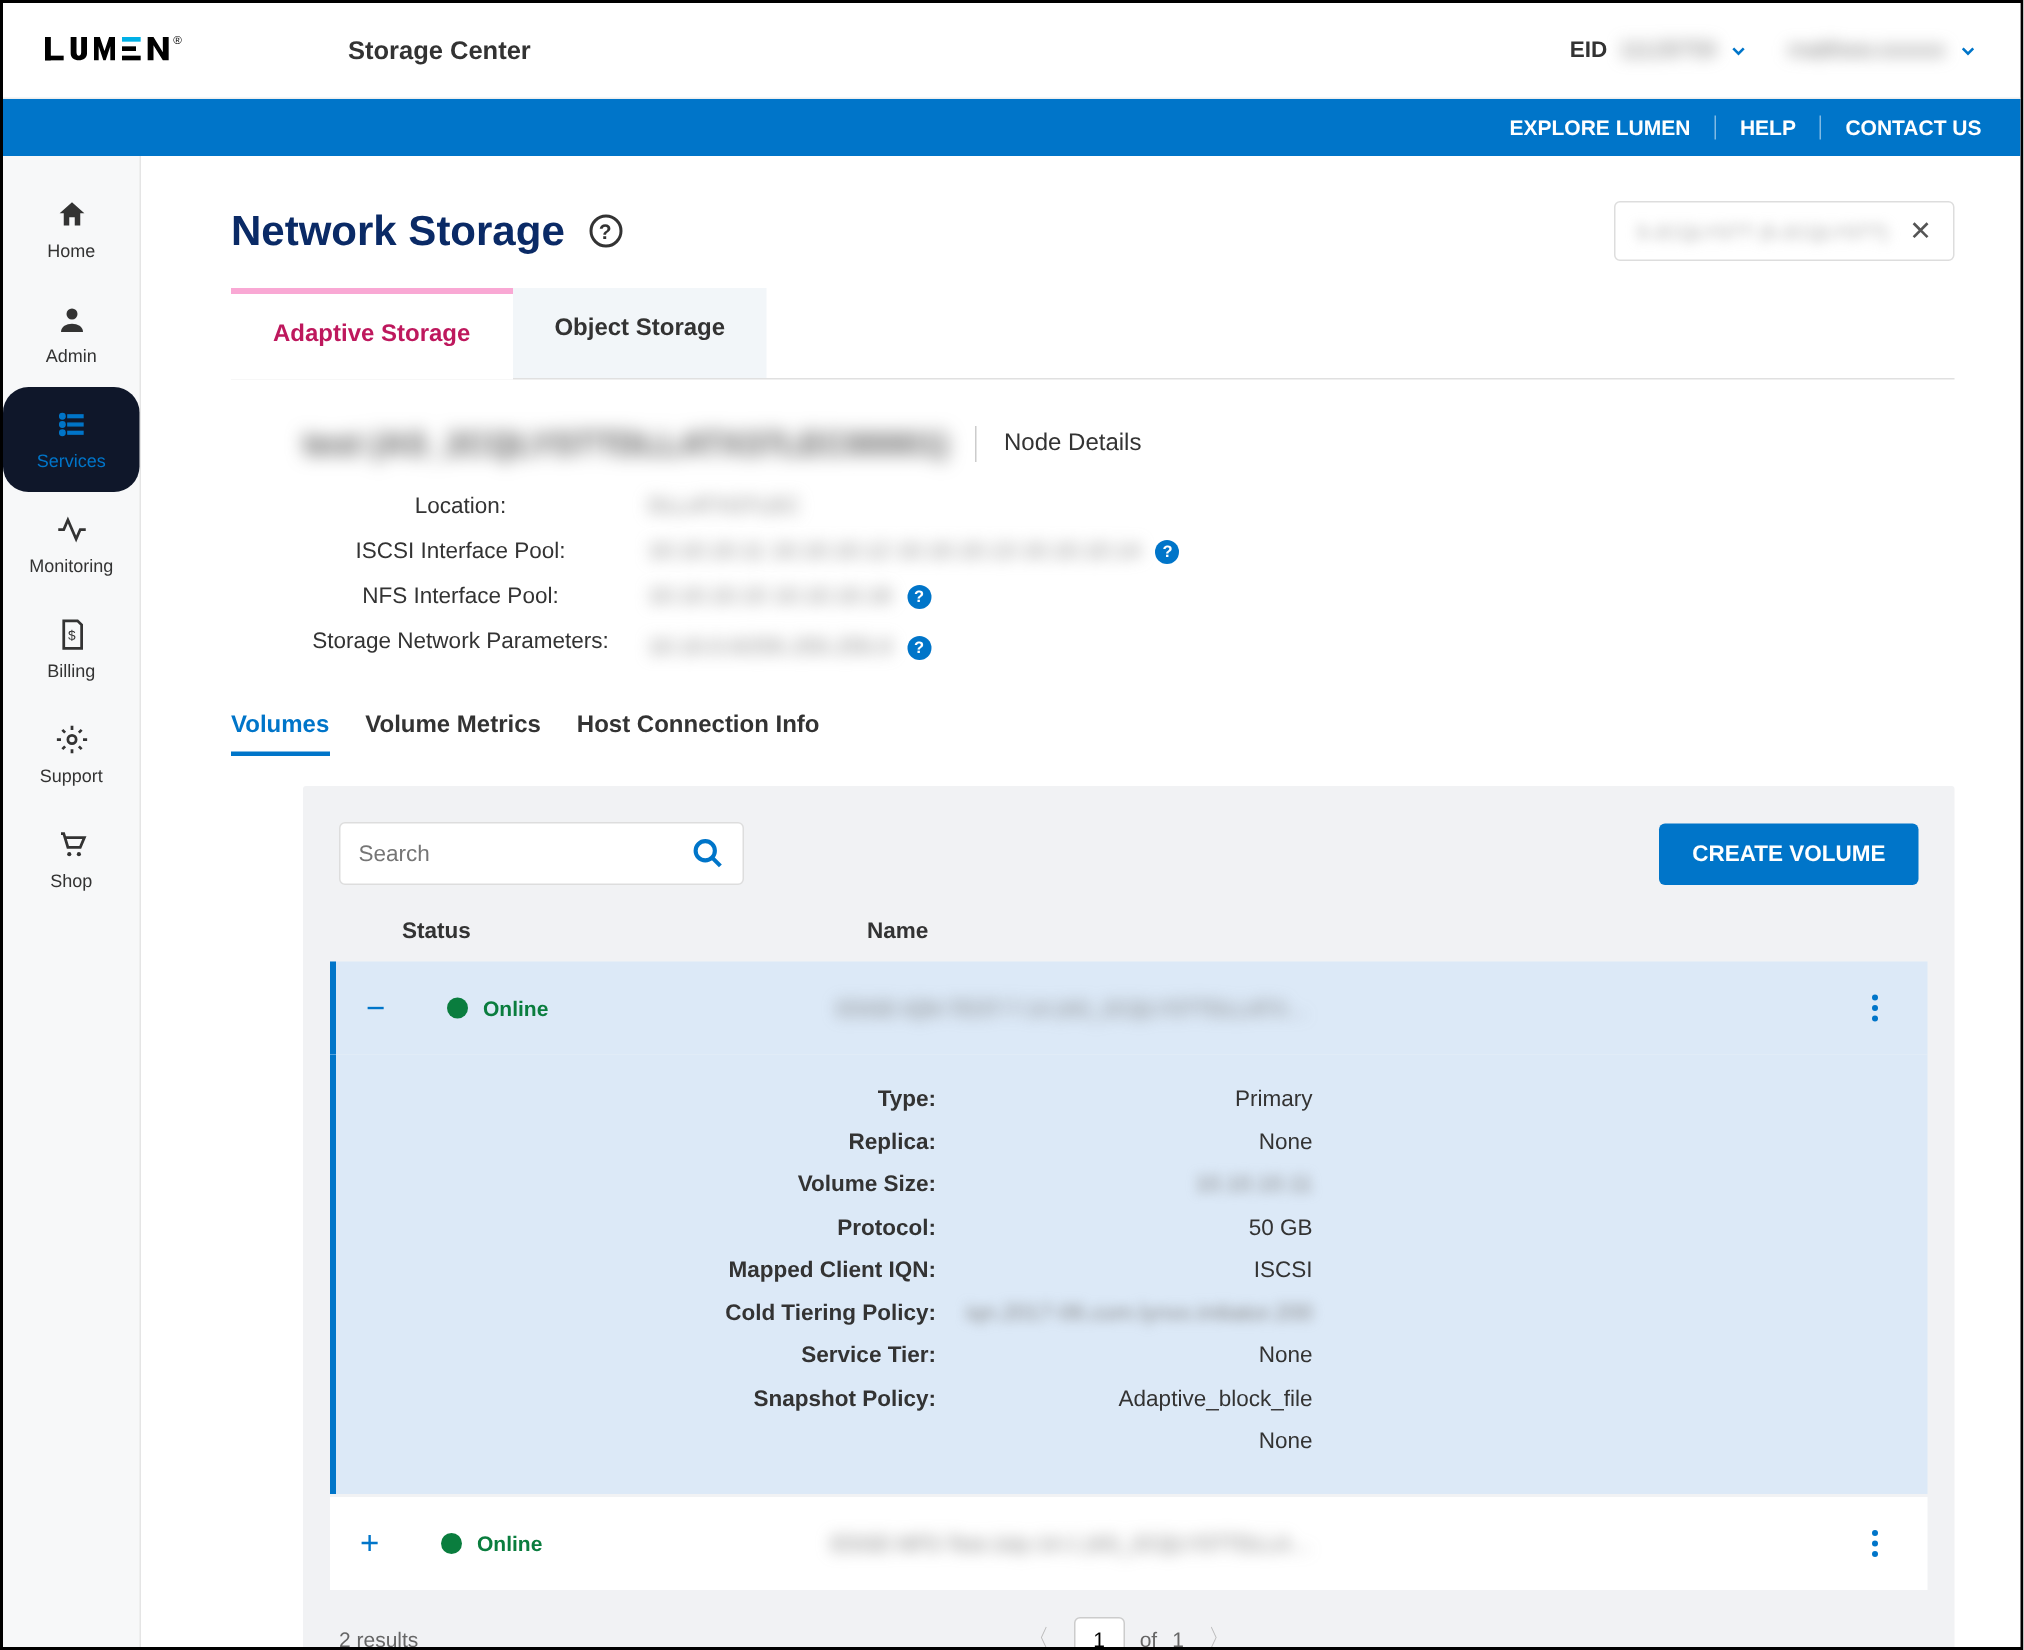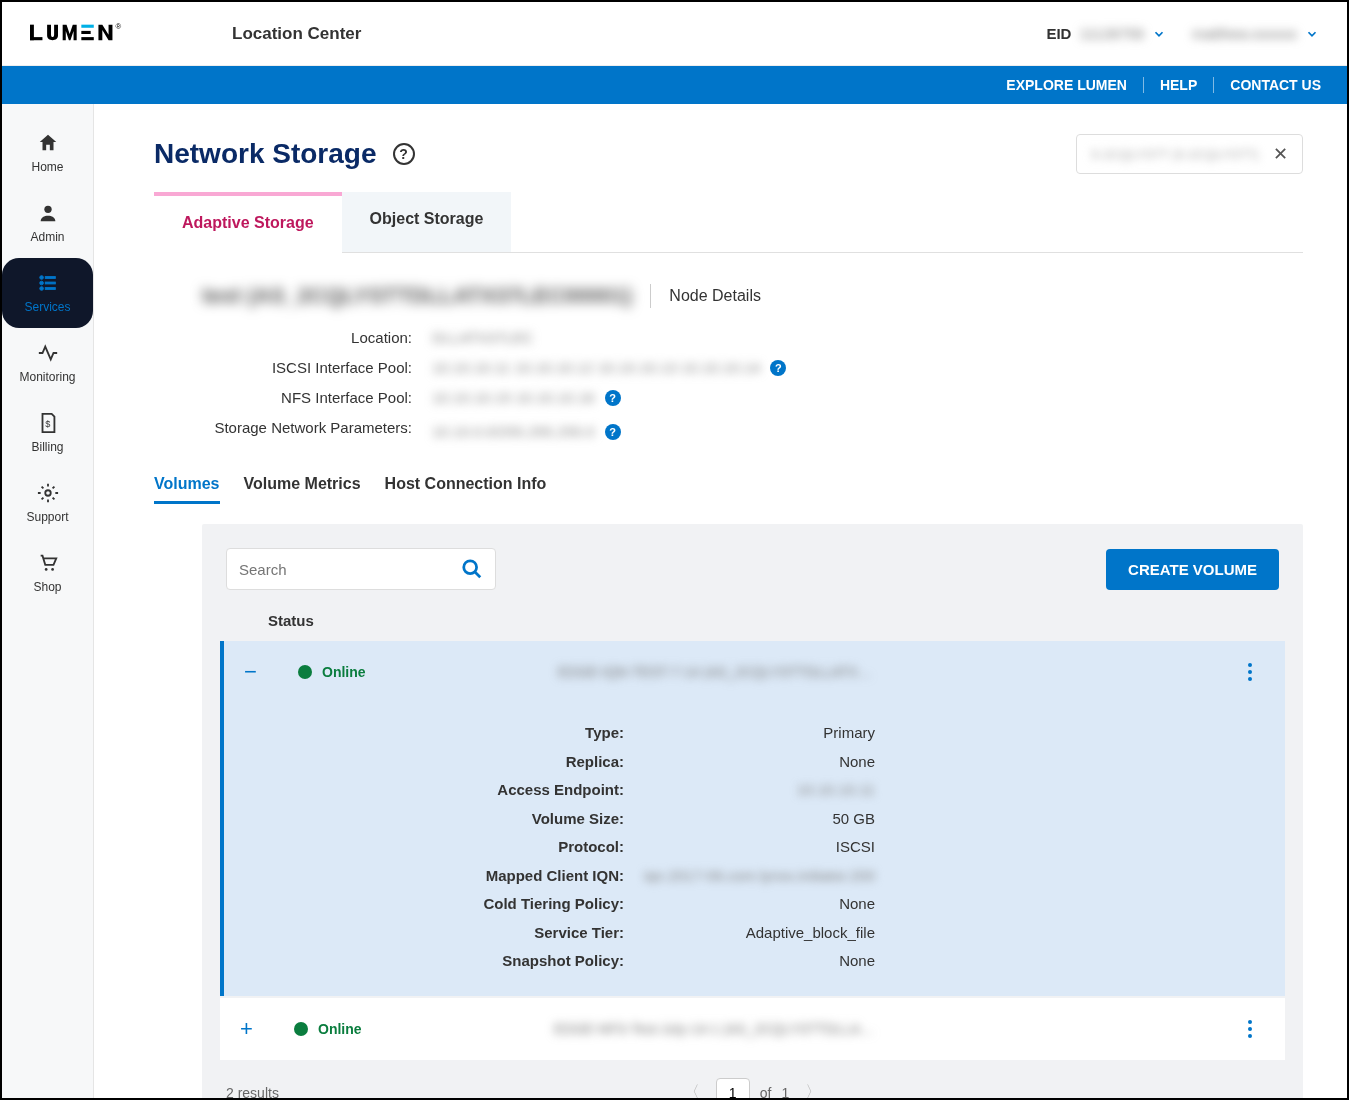--- a/index.html
+++ b/index.html
@@ -49,21 +49,21 @@
 .tab1.active { color: #be185d; border-top: 4px solid #f9a8d4; border-bottom: 3px solid transparent; margin-bottom: -1px; background: #fff; }
 .tab1:not(.active) { background: #f2f6f9; }
 
 
 .node-block { padding: 30px 0 24px 48px; }
 .node-head { display: flex; align-items: center; gap: 18px; }
 .node-title { font-size: 22px; font-weight: 700; filter: blur(6px); color: #555; }
 .node-sep { width: 1px; height: 24px; background: #ccc; }
 .node-link { font-size: 16px; color: #333; }
 .kv { display: flex; margin-top: 14px; }
-.kv-labels { text-align: right; width: 210px; font-size: 15px; color: #333; line-height: 2; }
+.kv-labels { text-align: center; width: 210px; font-size: 15px; color: #333; line-height: 2; }
 .kv-values { padding-left: 20px; font-size: 15px; line-height: 2; }
 .kv-values .val-row { display: flex; align-items: center; gap: 10px; height: 30px; }
 .kv-values .blur-val { filter: blur(5px); color: #888; }
 .q-icon { width: 16px; height: 16px; background: #0075C9; border-radius: 50%; color: #fff; display: inline-flex; align-items: center; justify-content: center; font-size: 11px; font-weight: 700; cursor: pointer; }
 
 
 .tabs2 { display: flex; gap: 24px; border-bottom: none; }
 .tab2 { padding: 8px 0; font-size: 16px; font-weight: 700; color: #333; cursor: pointer; }
 .tab2.active { color: #0075C9; border-bottom: 3px solid #0075C9; }
 
@@ -117,21 +117,21 @@
             <path d="M22 2v14c0 4 3 6 7 6s7-2 7-6V2h-5v13c0 2-1 3-2 3s-2-1-2-3V2z"></path>
             <path d="M42 2h5l4 12 4-12h5v20h-4V10l-4 12h-2l-4-12v12h-4z"></path>
             <rect x="66" y="2" width="16" height="4" fill="#00B0E6"></rect>
             <rect x="66" y="10" width="12" height="4"></rect>
             <rect x="66" y="18" width="16" height="4"></rect>
             <path d="M88 2h5l8 13V2h5v20h-5l-8-13v13h-5z"></path>
           </g>
           <text x="110" y="8" font-size="10" fill="#000">®</text>
         </svg>
     </div>
-    <div class="app-title">Location Center</div>
+    <div class="app-title">Storage Center</div>
     <div class="header-spacer"></div>
     <div class="eid-block">
       <span class="eid-label">EID</span>
       <span class="blur">11128759</span>
       <svg class="chevron-down" viewBox="0 0 24 24" fill="none" stroke="#0075C9" stroke-width="3">
           <polyline points="6 9 12 15 18 9"></polyline>
         </svg>
     </div>
     <div class="user-block">
       <span class="blur">matthew.xxxxxx</span>
@@ -267,40 +267,40 @@
             <svg class="search-icon" width="22" height="22" viewBox="0 0 24 24" fill="none" stroke="#0075C9" stroke-width="3">
                 <circle cx="10" cy="10" r="7"></circle>
                 <line x1="21" y1="21" x2="15" y2="15"></line>
               </svg>
           </div>
           <button class="create-btn">CREATE VOLUME</button>
         </div>
 
         <div class="table-head">
           <div class="col-status">Status</div>
+          <div class="col-name">Name</div>
         </div>
 
         <div class="row expanded">
           <div class="row-toggle">−</div>
           <div class="row-status">
             <span class="status-dot"></span>
             <span class="status-text">Online</span>
           </div>
           <div class="row-name">EDGE-IQN-TEST-7-14 (AS_2CQLYSTTDLLATX…</div>
           <div class="row-menu">
               <span></span>
               <span></span>
               <span></span>
             </div>
         </div>
         <div class="details">
           <div class="details-labels" id="det-labels">
               <div>Type:</div>
               <div>Replica:</div>
-              <div>Access Endpoint:</div>
               <div>Volume Size:</div>
               <div>Protocol:</div>
               <div>Mapped Client IQN:</div>
               <div>Cold Tiering Policy:</div>
               <div>Service Tier:</div>
               <div>Snapshot Policy:</div>
             </div>
           <div class="details-values" id="det-values">
               <div>Primary</div>
               <div>None</div>

